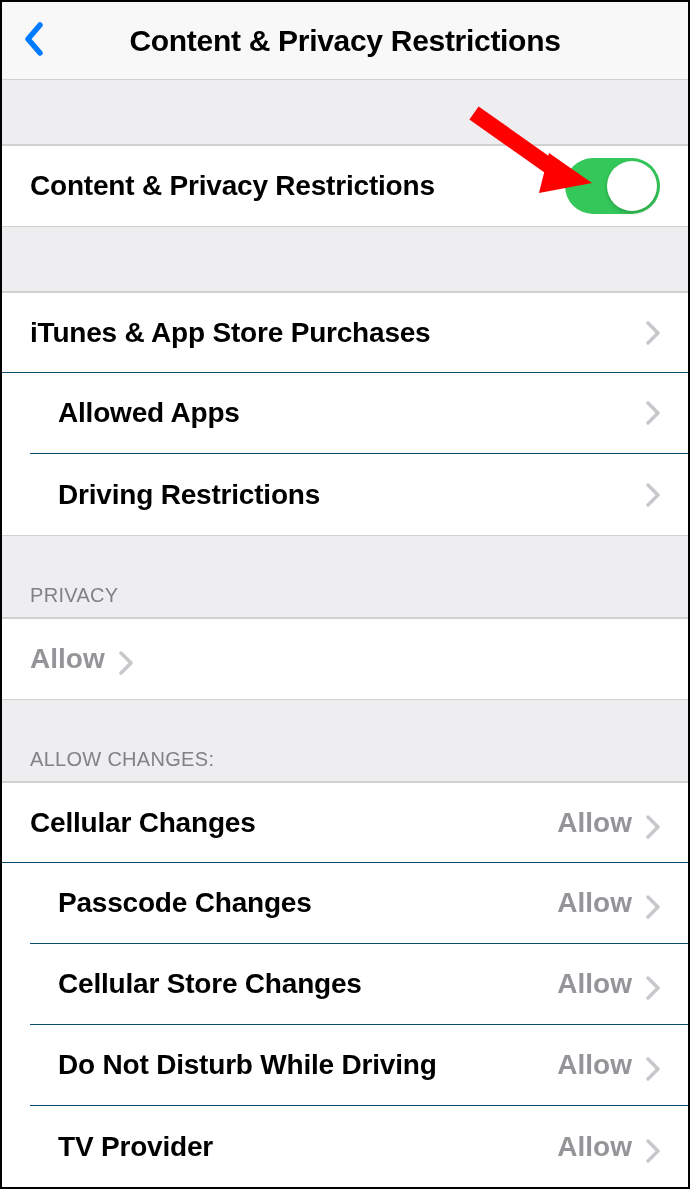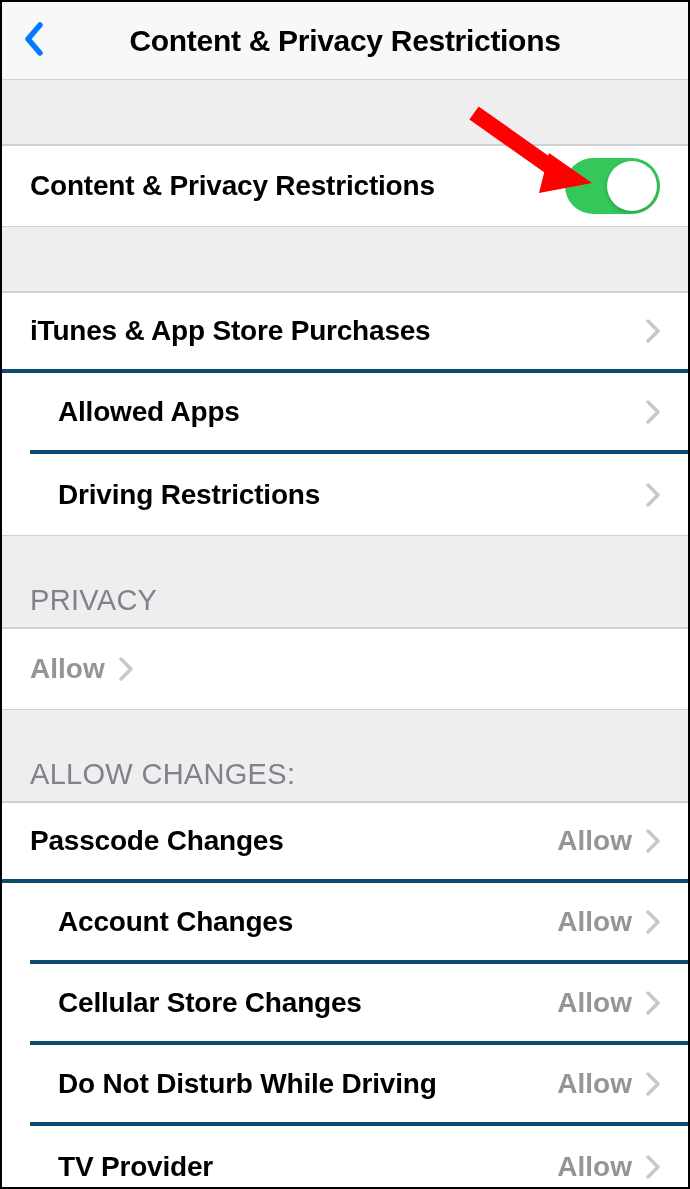--- a/index.html
+++ b/index.html
@@ -46,21 +46,21 @@
     }
     .section-gap {
       height: 64px;
       background: #eeeef0;
     }
     .section-gap-large {
       background: #eeeef0;
       padding: 48px 28px 10px 28px;
     }
     .section-header {
-      font-size: 29px;
+      font-size: 20px;
       color: #828186;
       letter-spacing: 0.3px;
     }
     .row {
       background: #fff;
       display: flex;
       align-items: center;
       justify-content: space-between;
       padding: 0 28px;
       height: 81px;
@@ -69,38 +69,38 @@
     }
     .row:first-child {
       border-top: 1px solid #d1d1d1;
     }
     .group {
       background: #fff;
       border-top: 1px solid #d1d1d1;
       border-bottom: 1px solid #d1d1d1;
     }
     .group .row {
-      border-bottom: 4px solid #0c4a6e;
+      border-bottom: 1px solid #0c4a6e;
     }
     .group .row:last-child {
       border-bottom: none;
     }
     .row-sep {
       margin-left: 28px;
       gap: 44px;
     }
     .row-label {
       font-size: 28px;
       font-weight: 600;
       color: #000;
       letter-spacing: -0.2px;
     }
     .row-right {
       display: flex;
-      align-items: center;
+      align-items: flex-end;
       gap: 14px;
     }
     .row-value {
       font-size: 28px;
       font-weight: 600;
       color: #959599;
     }
     .chevron-right {
       width: 14px;
       height: 24px;
@@ -197,30 +197,30 @@
     </div>
   </div>
 </div>
 
 <div class="section-gap-large">
   <div class="section-header">ALLOW CHANGES:</div>
 </div>
 
 <div class="group">
   <div class="row">
+    <div class="row-label">Cellular Changes</div>
+    <div class="row-right">
+      <div class="row-value">Allow</div>
+      <svg class="chevron-right" viewBox="0 0 14 24">
+        <polyline points="2,2 12,12 2,22" fill="none" stroke="#c7c7cc" stroke-width="3.5" stroke-linecap="round" stroke-linejoin="round"></polyline>
+      </svg>
+    </div>
+  </div>
+  <div class="row row-sep">
     <div class="row-label">Passcode Changes</div>
-    <div class="row-right">
-      <div class="row-value">Allow</div>
-      <svg class="chevron-right" viewBox="0 0 14 24">
-        <polyline points="2,2 12,12 2,22" fill="none" stroke="#c7c7cc" stroke-width="3.5" stroke-linecap="round" stroke-linejoin="round"></polyline>
-      </svg>
-    </div>
-  </div>
-  <div class="row row-sep">
-    <div class="row-label">Account Changes</div>
     <div class="row-right">
       <div class="row-value">Allow</div>
       <svg class="chevron-right" viewBox="0 0 14 24">
         <polyline points="2,2 12,12 2,22" fill="none" stroke="#c7c7cc" stroke-width="3.5" stroke-linecap="round" stroke-linejoin="round"></polyline>
       </svg>
     </div>
   </div>
   <div class="row row-sep">
     <div class="row-label">Cellular Store Changes</div>
     <div class="row-right">

